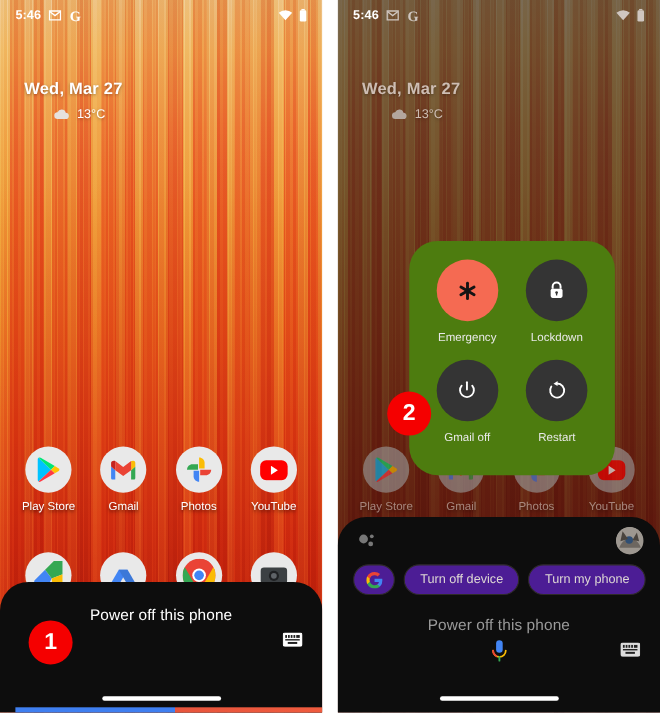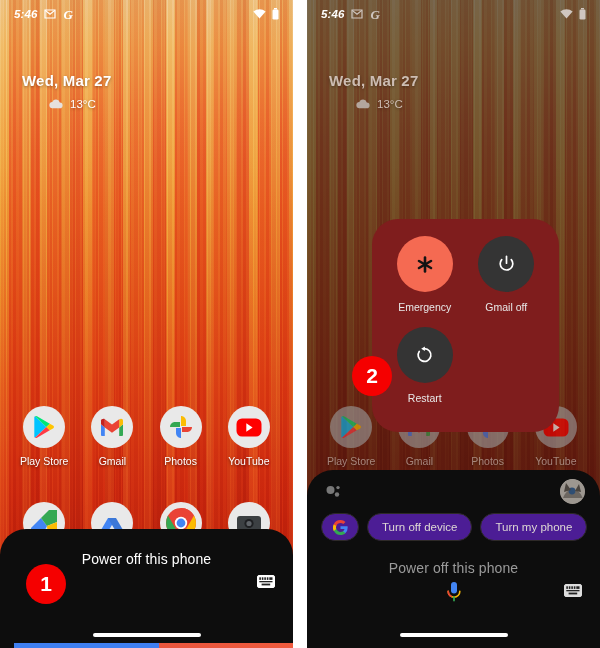--- a/index.html
+++ b/index.html
@@ -49,21 +49,21 @@
         #e4a96f 0%, #e9a05a 7%, #e98a45 18%, #e4742f 32%,
         #dd5f22 46%, #d4481a 60%, #c73515 74%, #b82a11 86%, #ad230e 100%);
     background-blend-mode:overlay, overlay, normal;
   }
   .phone.right .wall { filter:brightness(.52) saturate(.82); }
 
   
   .statusbar {
     position:absolute; top:0; left:0; right:0; height:28px;
     display:flex; align-items:center; padding:0 14px;
-    color:#fff; font-size:11px; z-index:4;font-style:italic;
+    color:#fff; font-size:11px; z-index:4;
   }
   .sb-left { display:flex; align-items:center; gap:7px; }
   .sb-right { margin-left:auto; display:flex; align-items:center; gap:6px; }
   .sb-time { font-size:11.5px; font-weight:600; letter-spacing:.1px; }
   .ico { display:inline-flex; align-items:center; }
   .g-logo { font-size:13px; font-weight:700; font-family:"Liberation Serif", serif; line-height:1; }
 
   
   .clockwidget {
     position:absolute; top:72px; left:22px; z-index:3; color:#fff;
@@ -87,21 +87,21 @@
   }
   .app-lbl {
     font-size:10.5px; color:#fff; text-shadow:0 1px 3px rgba(0,0,0,.6);
     white-space:nowrap;
   }
   .phone.right .app-lbl { color:#cfc2bb; }
 
   
   .powermenu {
     position:absolute; left:65px; top:219px; width:187px; height:213px;
-    background:#7f1d1d; border-radius:26px; z-index:6;
+    background:#4d7c0f; border-radius:26px; z-index:6;
     display:grid; grid-template-columns:1fr 1fr; align-content:start;
     padding:17px 12px 0;
   }
   .pm-item { display:flex; flex-direction:column; align-items:center; gap:9px; margin-bottom:14px; }
   .pm-circle {
     width:56px; height:56px; border-radius:50%;
     background:#343434; display:flex; align-items:center; justify-content:center;
   }
   .pm-circle.accent { background:#f56a52; }
   .pm-lbl { font-size:10.5px; color:#e8e8e8; }
@@ -432,20 +432,31 @@
             <g stroke="#141414" stroke-width="2.6" stroke-linecap="round">
               <line x1="9" y1="2.5" x2="9" y2="16.5"></line>
               <line x1="3" y1="6" x2="15" y2="13"></line>
               <line x1="15" y1="6" x2="3" y2="13"></line>
             </g>
           </svg>
         </div>
         <div class="pm-lbl">Emergency</div>
       </div>
 
+      <div class="pm-item">
+        <div class="pm-circle">
+          <svg width="16" height="18" viewBox="0 0 16 18">
+            <path d="M4.4 7.6V5.4a3.6 3.6 0 0 1 7.2 0v2.2" fill="none" stroke="#fff" stroke-width="1.8"></path>
+            <rect x="2.6" y="7.4" width="10.8" height="8.4" rx="1.6" fill="#fff"></rect>
+            <circle cx="8" cy="11" r="1.2" fill="#343434"></circle>
+            <rect x="7.4" y="11" width="1.2" height="2.6" fill="#343434"></rect>
+          </svg>
+        </div>
+        <div class="pm-lbl">Lockdown</div>
+      </div>
 
       <div class="pm-item">
         <div class="pm-circle">
           <svg width="17" height="18" viewBox="0 0 17 18">
             <path d="M3.7 4.6a6.3 6.3 0 1 0 9.6 0" fill="none" stroke="#fff" stroke-width="1.7" stroke-linecap="round"></path>
             <line x1="8.5" y1="1.4" x2="8.5" y2="8.2" stroke="#fff" stroke-width="1.7" stroke-linecap="round"></line>
           </svg>
         </div>
         <div class="pm-lbl">Gmail off</div>
       </div>

